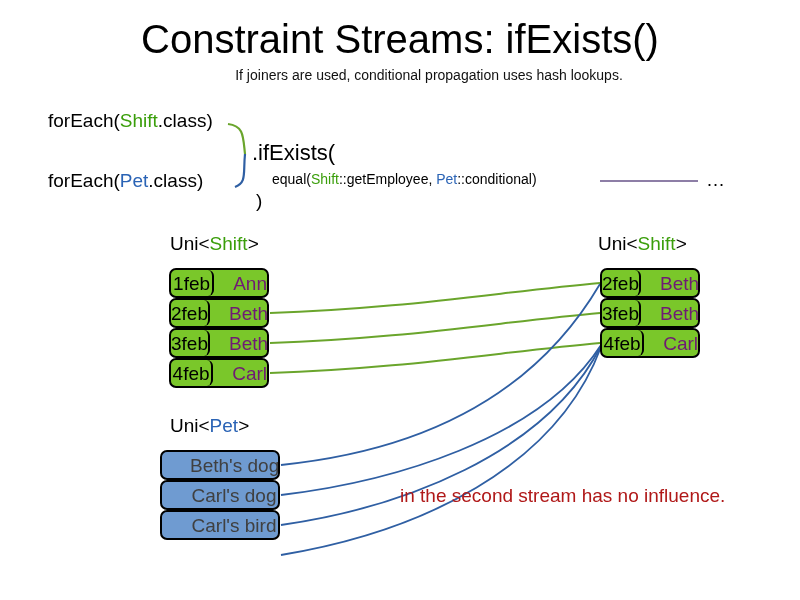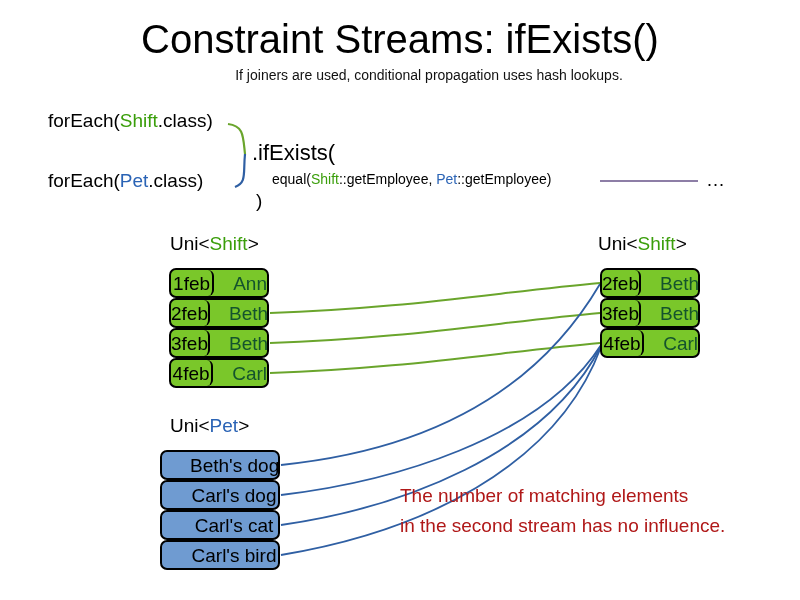--- a/index.html
+++ b/index.html
@@ -116,26 +116,26 @@
     box-sizing: border-box;
   }
   .cell.date {
     width: 52px;
     color: #000000;
     border-right: 2px solid #000000;
     border-radius: 0 6px 6px 0;
   }
   .cell.name {
     flex: 1 1 auto;
-    color: #14532d;
+    color: #701a75;
     margin-left: 7px;
   }
   .cell.petname {
     flex: 1 1 auto;
-    color: #000000;
+    color: #404040;
     padding-left: 28px;
   }
 
   
   #shift-left  { left: 169px; top: 268px; width: 100px; }
   #shift-right { left: 600px; top: 268px; width: 100px; }
   #pet-col     { left: 160px; top: 450px; width: 120px; }
   .col .tuple { margin-bottom: 0px; }
 
   
@@ -154,21 +154,21 @@
 
   <div class="abs" id="title">Constraint Streams: ifExists()</div>
   <div class="abs" id="subtitle">If joiners are used, conditional propagation uses hash lookups.</div>
 
   <div class="abs code-line" id="code-shift"><span>forEach(</span><span class="cls-shift">Shift</span><span>.class)</span></div>
 
   <div class="abs code-line" id="code-pet"><span>forEach(</span><span class="cls-pet">Pet</span><span>.class)</span></div>
 
   <div class="abs" id="code-ifexists">.ifExists(</div>
 
-  <div class="abs" id="code-equal"><span>equal(</span><span class="cls-shift">Shift</span><span>::getEmployee, </span><span class="cls-pet">Pet</span><span>::getEmployee)</span></div>
+  <div class="abs" id="code-equal"><span>equal(</span><span class="cls-shift">Shift</span><span>::getEmployee, </span><span class="cls-pet">Pet</span><span>::conditional)</span></div>
 
   <div class="abs" id="code-close">)</div>
 
   <div class="abs" id="tail-line"></div>
   <div class="abs" id="tail-dots">…</div>
 
   <svg class="abs" id="wires" viewBox="0 0 800 600">
 
     <path d="M 228 124 C 244 126, 243 136, 245 154" fill="none" stroke="#6aa52c" stroke-width="2.2"></path>
 
@@ -225,25 +225,21 @@
   </div>
 
   <div class="abs col" id="pet-col">
     <div class="tuple pet">
       <div class="cell petname">Beth's dog</div>
     </div>
     <div class="tuple pet">
       <div class="cell petname">Carl's dog</div>
     </div>
     <div class="tuple pet">
-      <div class="cell petname">Carl's cat</div>
-    </div>
-    <div class="tuple pet">
       <div class="cell petname">Carl's bird</div>
     </div>
   </div>
 
   <div class="abs" id="note">
-    <div>The number of matching elements</div>
     <div>in the second stream has no influence.</div>
   </div>
 
 </div>
 
 </body></html>

